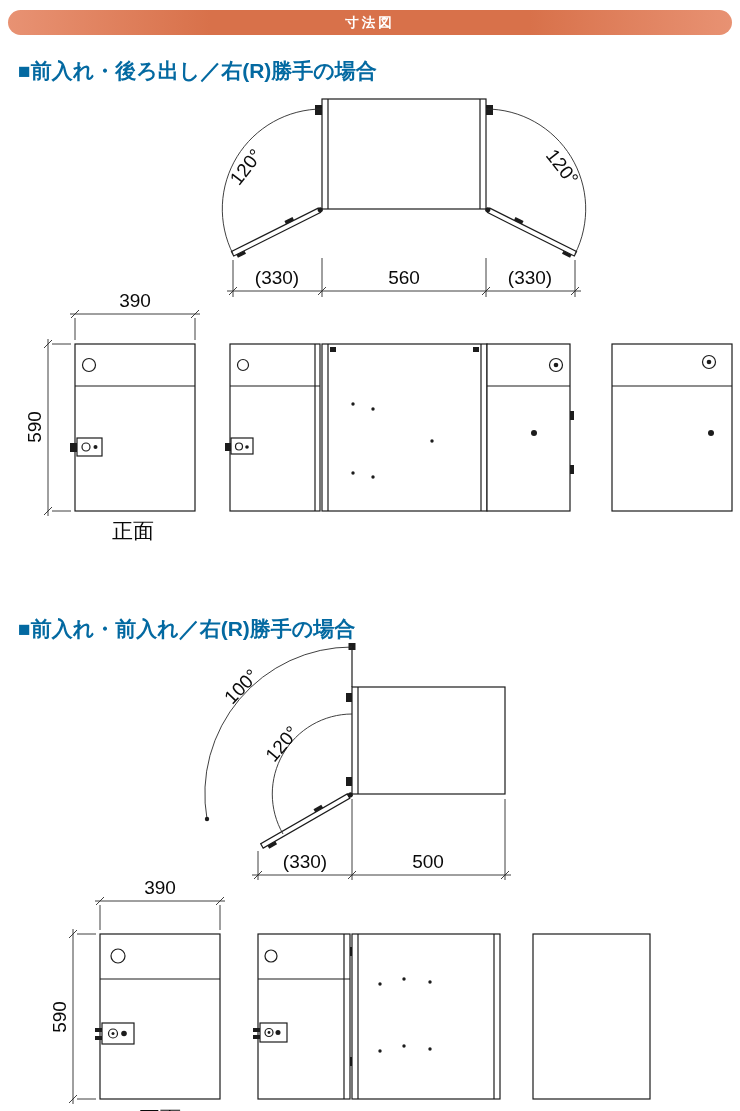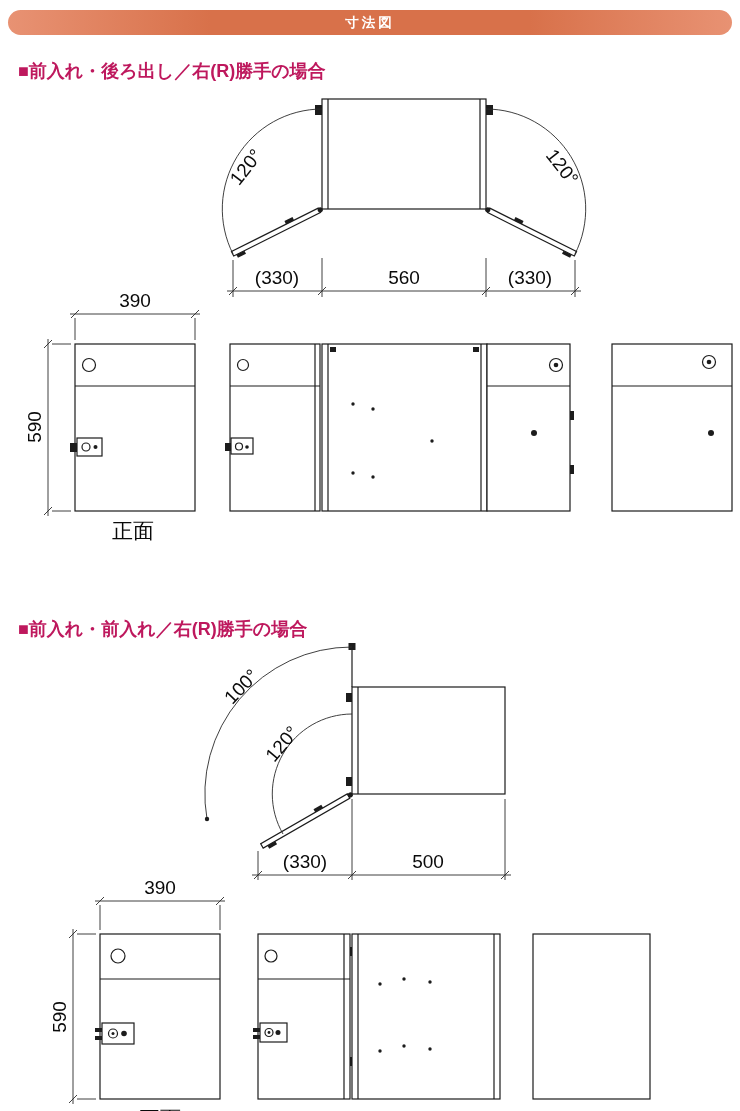--- a/index.html
+++ b/index.html
@@ -1,21 +1,21 @@
 <!DOCTYPE html>
 <html><head>
 <meta charset="utf-8">
 <style>
   html,body{margin:0;padding:0;background:#fff;}
   body{width:740px;font-family:"Liberation Sans",sans-serif;}
   .header-bar{margin:10px 8px 17px 8px;height:25px;border-radius:13px;
     background:linear-gradient(90deg,#e89273 0%,#d8714a 28%,#d8714a 72%,#e89273 100%);
     display:flex;align-items:center;justify-content:center;}
   .header-bar .hb-text{color:#fff;font-weight:bold;font-size:13.5px;letter-spacing:3px;}
-  .section-title{font-weight:bold;font-size:18px;color:#be185d;margin:26px 0 0 18px;line-height:20px;}
+  .section-title{font-weight:bold;font-size:21px;color:#0369a1;margin:26px 0 0 18px;line-height:20px;}
   .section-title.second{margin-top:73px;}
   svg{display:block;}
   svg text{font-family:"Liberation Sans",sans-serif;}
   .ln{stroke:#1c1c1c;stroke-width:1.2;fill:none;}
   .lnf{stroke:#1c1c1c;stroke-width:1.2;fill:#fff;}
   .lnthin{stroke:#2a2a2a;stroke-width:0.9;fill:none;}
   .fillb{fill:#1c1c1c;stroke:none;}
   .dimtext{font-size:19px;fill:#0a0a0a;}
   .caption{font-size:21px;fill:#0a0a0a;}
 </style>

